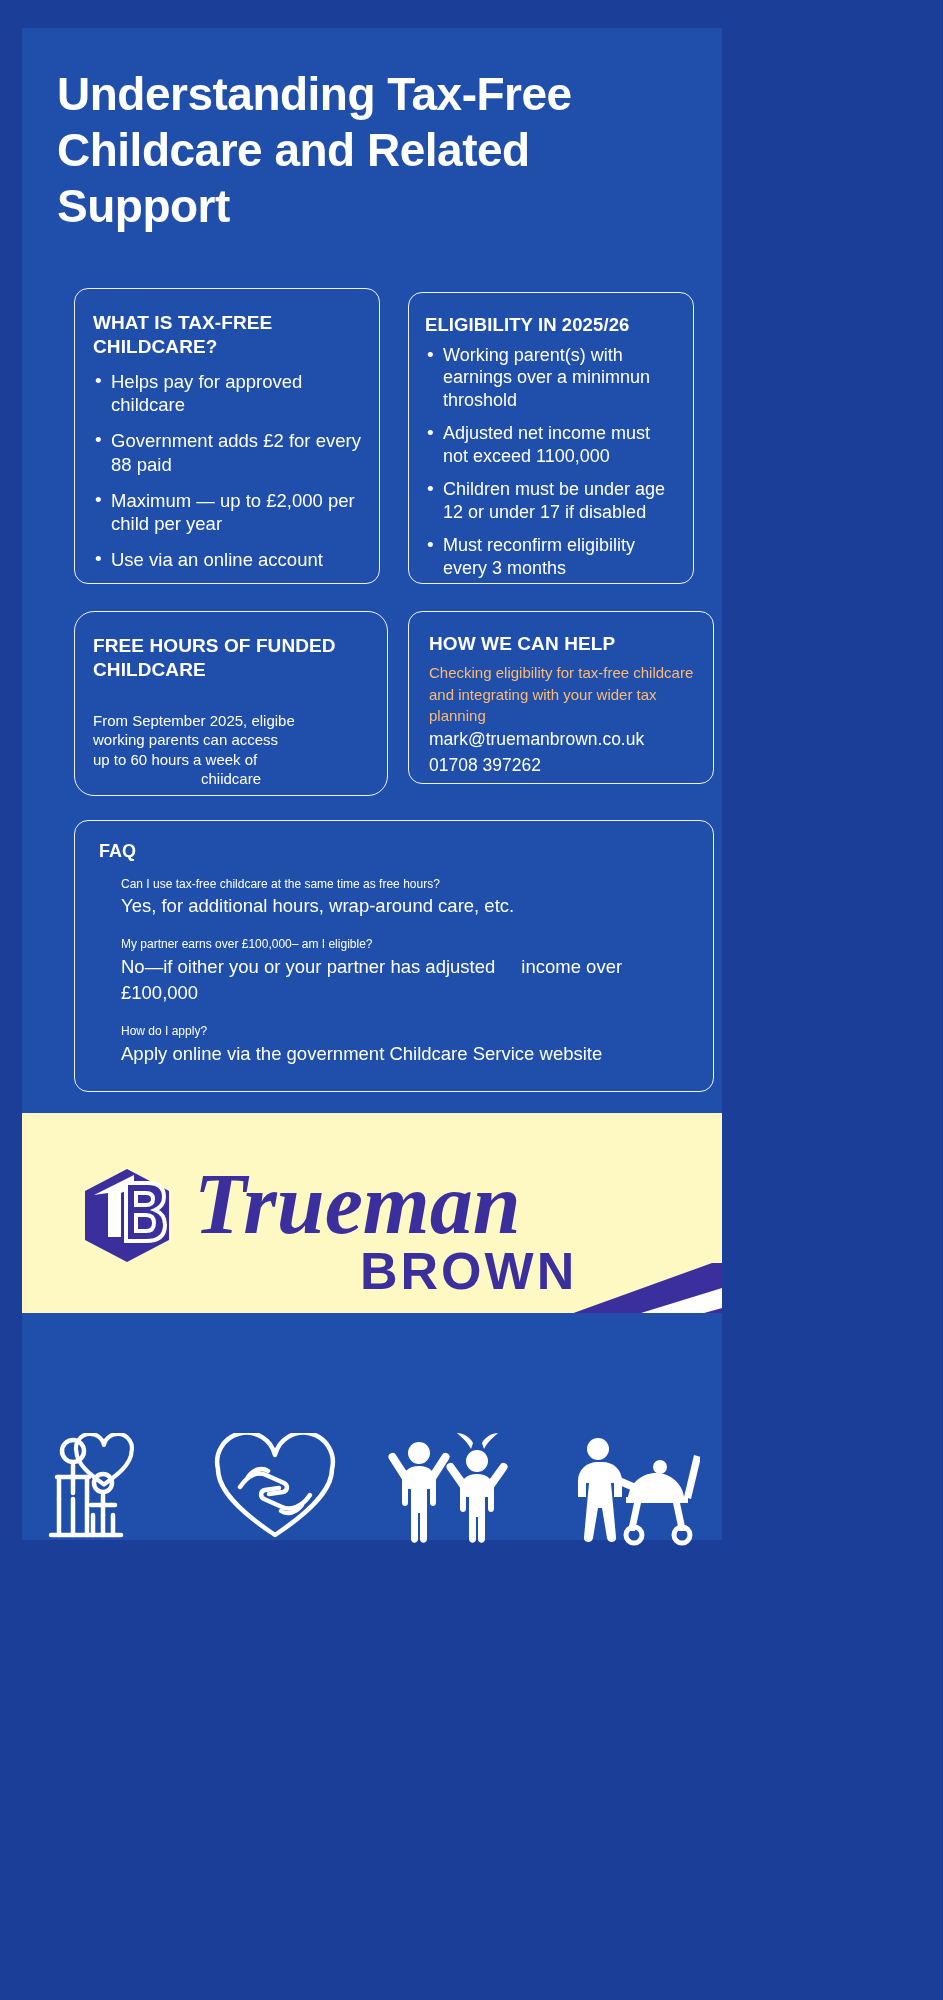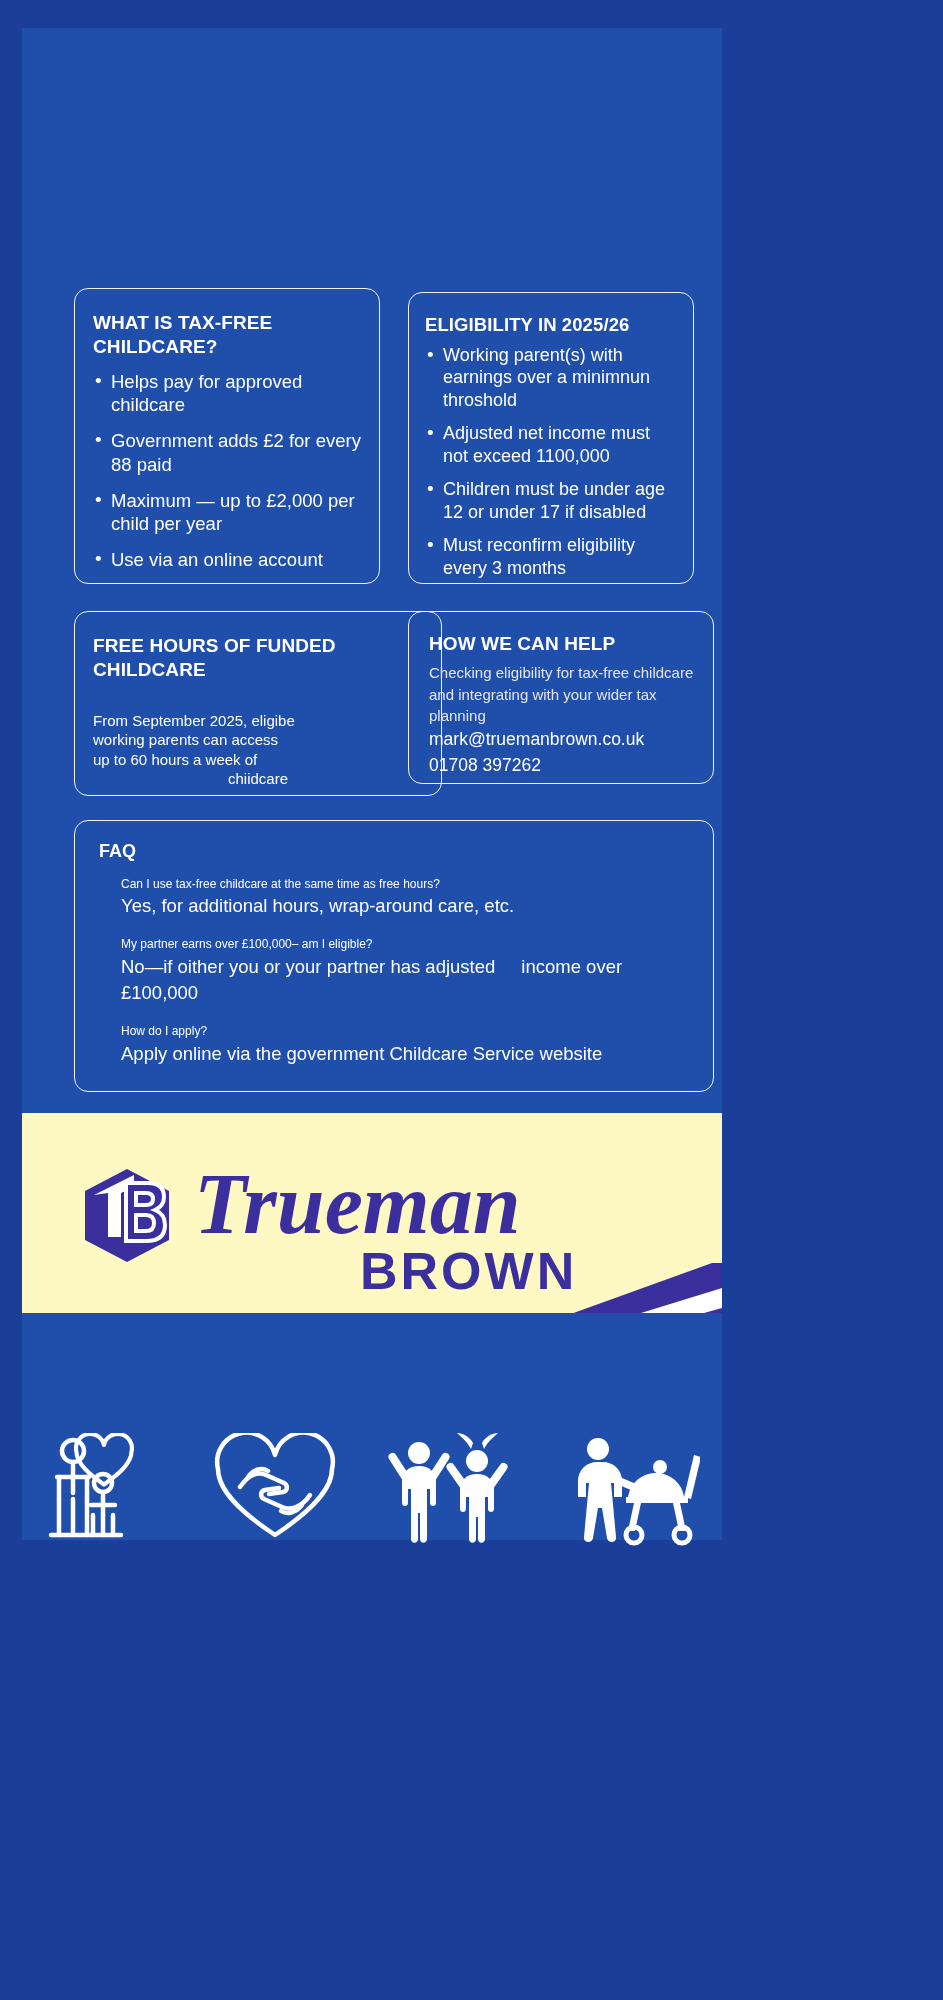--- a/index.html
+++ b/index.html
@@ -56,38 +56,38 @@
   ul.blist li:before {
     content:"\2022";
     position:absolute;
     left:2px; top:-1px;
     font-size:19px;
   }
 
   
   #card-what  { left:52px;  top:260px; width:306px; height:296px; padding:22px 18px 0 18px; }
   #card-elig  { left:386px; top:264px; width:286px; height:292px; padding:20px 14px 0 16px; }
-  #card-free  { left:52px;  top:583px; width:368px; height:185px; padding:22px 18px 0 18px; }
+  #card-free  { left:52px;  top:583px; width:314px; height:185px; padding:22px 18px 0 18px;border-radius:20px; }
   #card-help  { left:386px; top:583px; width:306px; height:173px; padding:20px 16px 0 20px; }
   #card-faq   { left:52px;  top:792px; width:640px; height:272px; padding:20px 10px 0 22px; }
 
   #card-elig .card-h { font-size:18.5px; margin-bottom:7px; }
   #card-elig ul.blist li { font-size:18px; line-height:1.25; margin-bottom:11px; }
 
   .free-body {
     font-size:15px;
     line-height:1.3;
     text-align:center;
     margin-top:28px;
   }
   .free-body .l1, .free-body .l2, .free-body .l3 { text-align:left; display:block; }
   .free-body .l4 { display:block; text-align:center; }
 
   #card-help .card-h { font-size:19px; margin-bottom:6px; }
-  .help-sub { font-size:15px; line-height:1.42; color:#e5e5e5; }
+  .help-sub { font-size:15px; line-height:1.42; color:#fdba74; }
   .help-email { font-size:17.5px; line-height:1.45; margin-top:1px; }
   .help-phone { font-size:17.5px; line-height:1.45; }
 
   .faq-h { font-size:18px; font-weight:bold; margin:0 0 14px 2px; }
   .faq-block { margin-left:24px; margin-bottom:16px; }
   .faq-q { font-size:12px; line-height:1.45; }
   .faq-a { font-size:18.5px; line-height:1.45; }
   .faq-a .gap { display:inline-block; width:26px; }
 
   
@@ -109,20 +109,21 @@
     align-items:center;
     justify-content:space-around;
   }
   .icons > span { display:inline-block; }
 </style>
 </head>
 <body>
 
 <div class="poster">
 
+  <div class="title">Understanding Tax-Free Childcare and Related Support</div>
 
   <div class="card" id="card-what">
     <div class="card-h">WHAT IS TAX-FREE CHILDCARE?</div>
     <ul class="blist">
       <li>Helps pay for approved childcare</li>
       <li>Government adds £2 for every 88 paid</li>
       <li>Maximum — up to £2,000 per child per year</li>
       <li>Use via an online account</li>
     </ul>
   </div>

